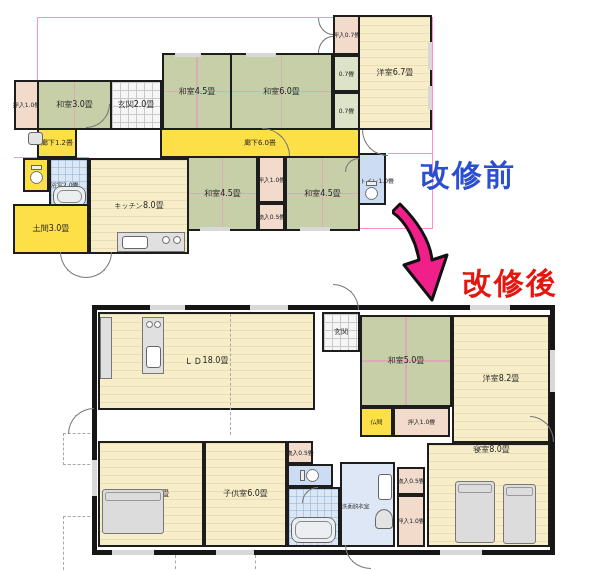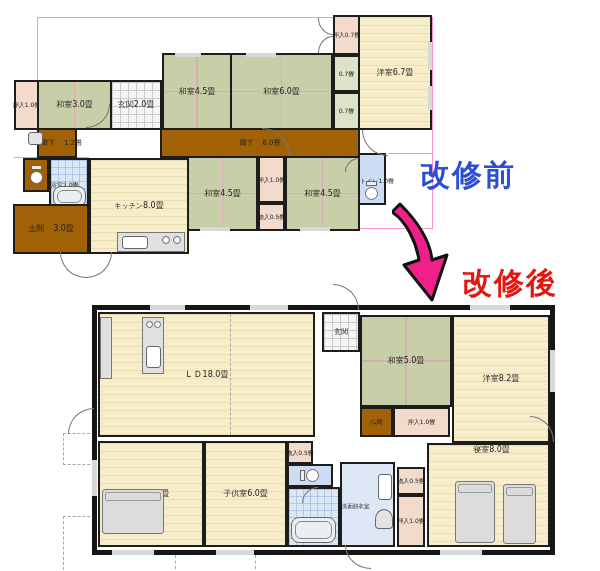--- a/index.html
+++ b/index.html
@@ -16,21 +16,21 @@
      background-image:repeating-linear-gradient(to bottom,rgba(150,120,50,.14) 0,rgba(150,120,50,.14) 1px,transparent 1px,transparent 8px);}
   .pinkroom{background-color:#f2dbcb;}
   .tileroom{background-color:#f6f6f6;
      background-image:repeating-linear-gradient(to right,#c9c9c9 0,#c9c9c9 1px,transparent 1px,transparent 8px),
                       repeating-linear-gradient(to bottom,#c9c9c9 0,#c9c9c9 1px,transparent 1px,transparent 8px);}
   .wcroom{background-color:#ccdcf2;}
   .bathroom{background-color:#d9e8f4;
      background-image:repeating-linear-gradient(to right,rgba(140,170,215,.5) 0,rgba(140,170,215,.5) 1px,transparent 1px,transparent 7px),
                       repeating-linear-gradient(to bottom,rgba(140,170,215,.5) 0,rgba(140,170,215,.5) 1px,transparent 1px,transparent 7px);}
   .senmenroom{background-color:#dde7f6;}
-  .whiteroom{background-color:#a16207;gap:9px;}
+  .whiteroom{background-color:#fde047;}
   .fs6{font-size:6px;} .fs7{font-size:7px;}
   .fixture{position:absolute;box-sizing:border-box;border:1px solid #666;background:#e3e3e3;border-radius:3px;}
   .tub{border-radius:8px;background:#eceff1;}
   .tub:after{content:"";position:absolute;left:3px;top:3px;right:3px;bottom:3px;border:1px solid #888;border-radius:6px;}
   .toilet-v{position:absolute;width:13px;height:20px;}
   .toilet-v .tank{position:absolute;top:0;left:1px;width:11px;height:5px;background:#eee;border:1px solid #666;box-sizing:border-box;}
   .toilet-v .bowl{position:absolute;top:6px;left:0;width:13px;height:13px;background:#fff;border:1px solid #666;border-radius:50%;box-sizing:border-box;}
   .toilet-h{position:absolute;width:20px;height:13px;}
   .toilet-h .tank{position:absolute;left:0;top:1px;width:5px;height:11px;background:#eee;border:1px solid #666;box-sizing:border-box;}
   .toilet-h .bowl{position:absolute;left:6px;top:0;width:13px;height:13px;background:#fff;border:1px solid #666;border-radius:50%;box-sizing:border-box;}
@@ -179,21 +179,21 @@
     <path d="M8,2 C26,20 38,38 40,58 L55,53 L40,98 L12,63 L27,58 C24,40 15,20 0,10 Z" fill="#f01f8a" stroke="#111" stroke-width="3" stroke-linejoin="round"></path>
   </svg>
 
   <div class="dash" style="left:63px;top:433px;width:32px;height:32px;border-right:none;"></div>
   <div class="dash" style="left:63px;top:516px;width:32px;height:54px;border-right:none;border-bottom:none;"></div>
   <div class="dashline-v" style="left:175px;top:555px;height:14px;"></div>
   <div class="dashline-v" style="left:255px;top:555px;height:14px;"></div>
 
   <div id="after-house">
 
-    <div class="room wood" style="left:1px;top:2px;width:217px;height:125px;">
+    <div class="room wood" style="left:1px;top:2px;width:217px;height:98px;">
       <span style="font-size:9px;">ＬＤ</span>
       <span>18.0畳</span>
       <div class="dashline-v" style="left:130px;top:0;height:121px;"></div>
       <div class="counter" style="left:42px;top:3px;width:22px;height:57px;">
         <div class="dotc" style="left:3px;top:3px;width:7px;height:7px;"></div>
         <div class="dotc" style="left:11px;top:3px;width:7px;height:7px;"></div>
         <div class="sinkr" style="left:3px;top:28px;width:15px;height:22px;"></div>
       </div>
       <div class="counter" style="left:0px;top:3px;width:12px;height:62px;"></div>
     </div>

